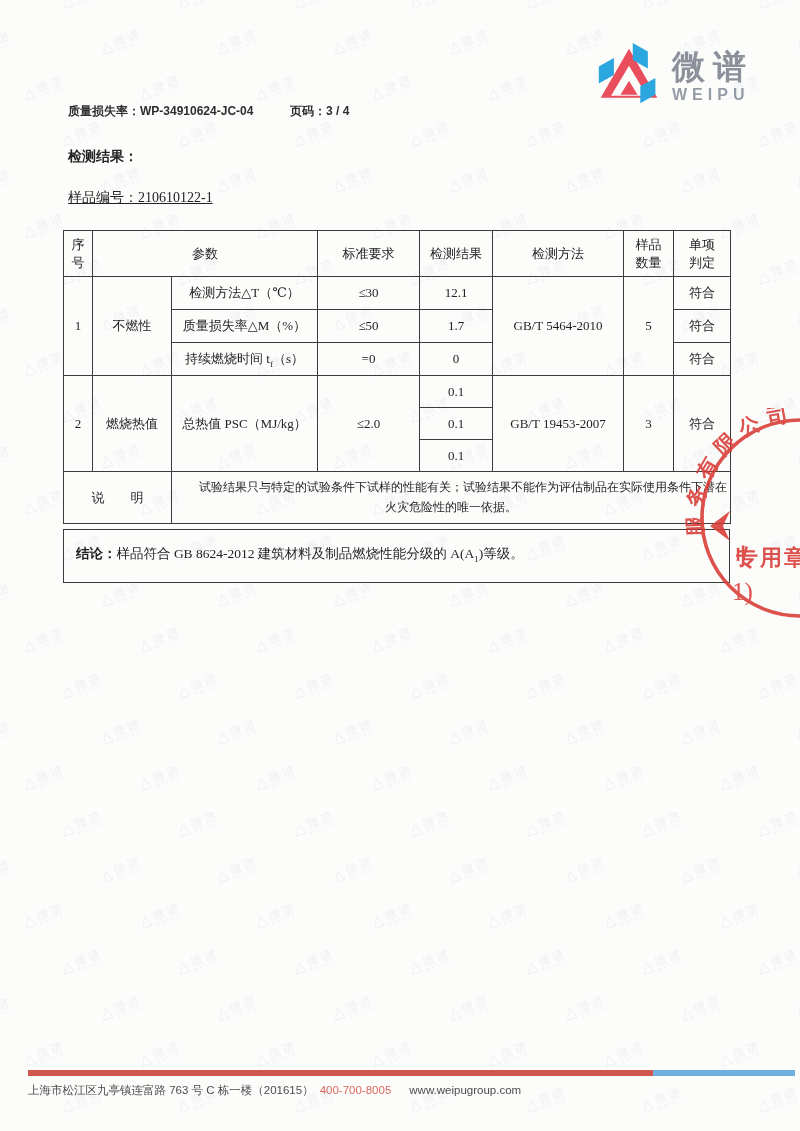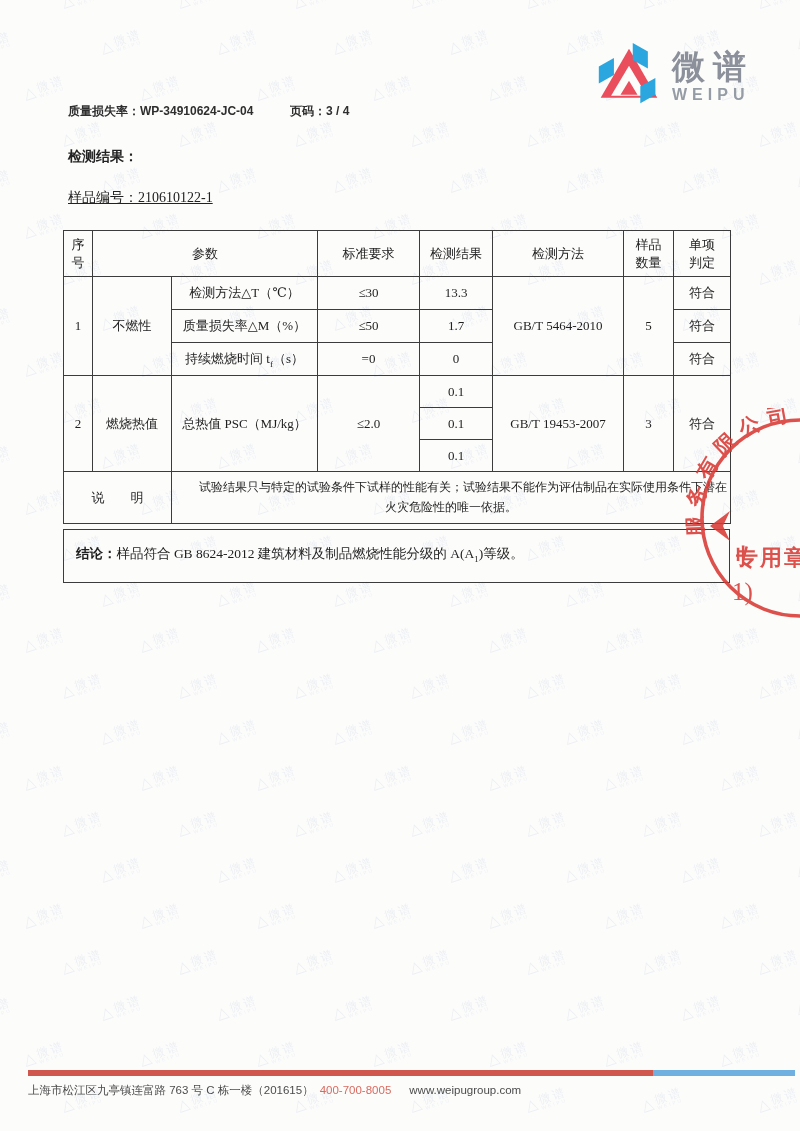--- a/index.html
+++ b/index.html
@@ -1360,21 +1360,21 @@
         <th class="pre">样品
 数量</th>
         <th class="pre">单项
 判定</th>
       </tr>
       <tr class="h-sub">
         <td rowspan="3">1</td>
         <td rowspan="3">不燃性</td>
         <td class="param">检测方法△T（℃）</td>
         <td>≤30</td>
-        <td>13.3</td>
+        <td>12.1</td>
         <td rowspan="3">GB/T 5464-2010</td>
         <td rowspan="3">5</td>
         <td>符合</td>
       </tr>
       <tr class="h-sub">
         <td class="param">质量损失率△M（%）</td>
         <td>≤50</td>
         <td>1.7</td>
         <td>符合</td>
       </tr>

